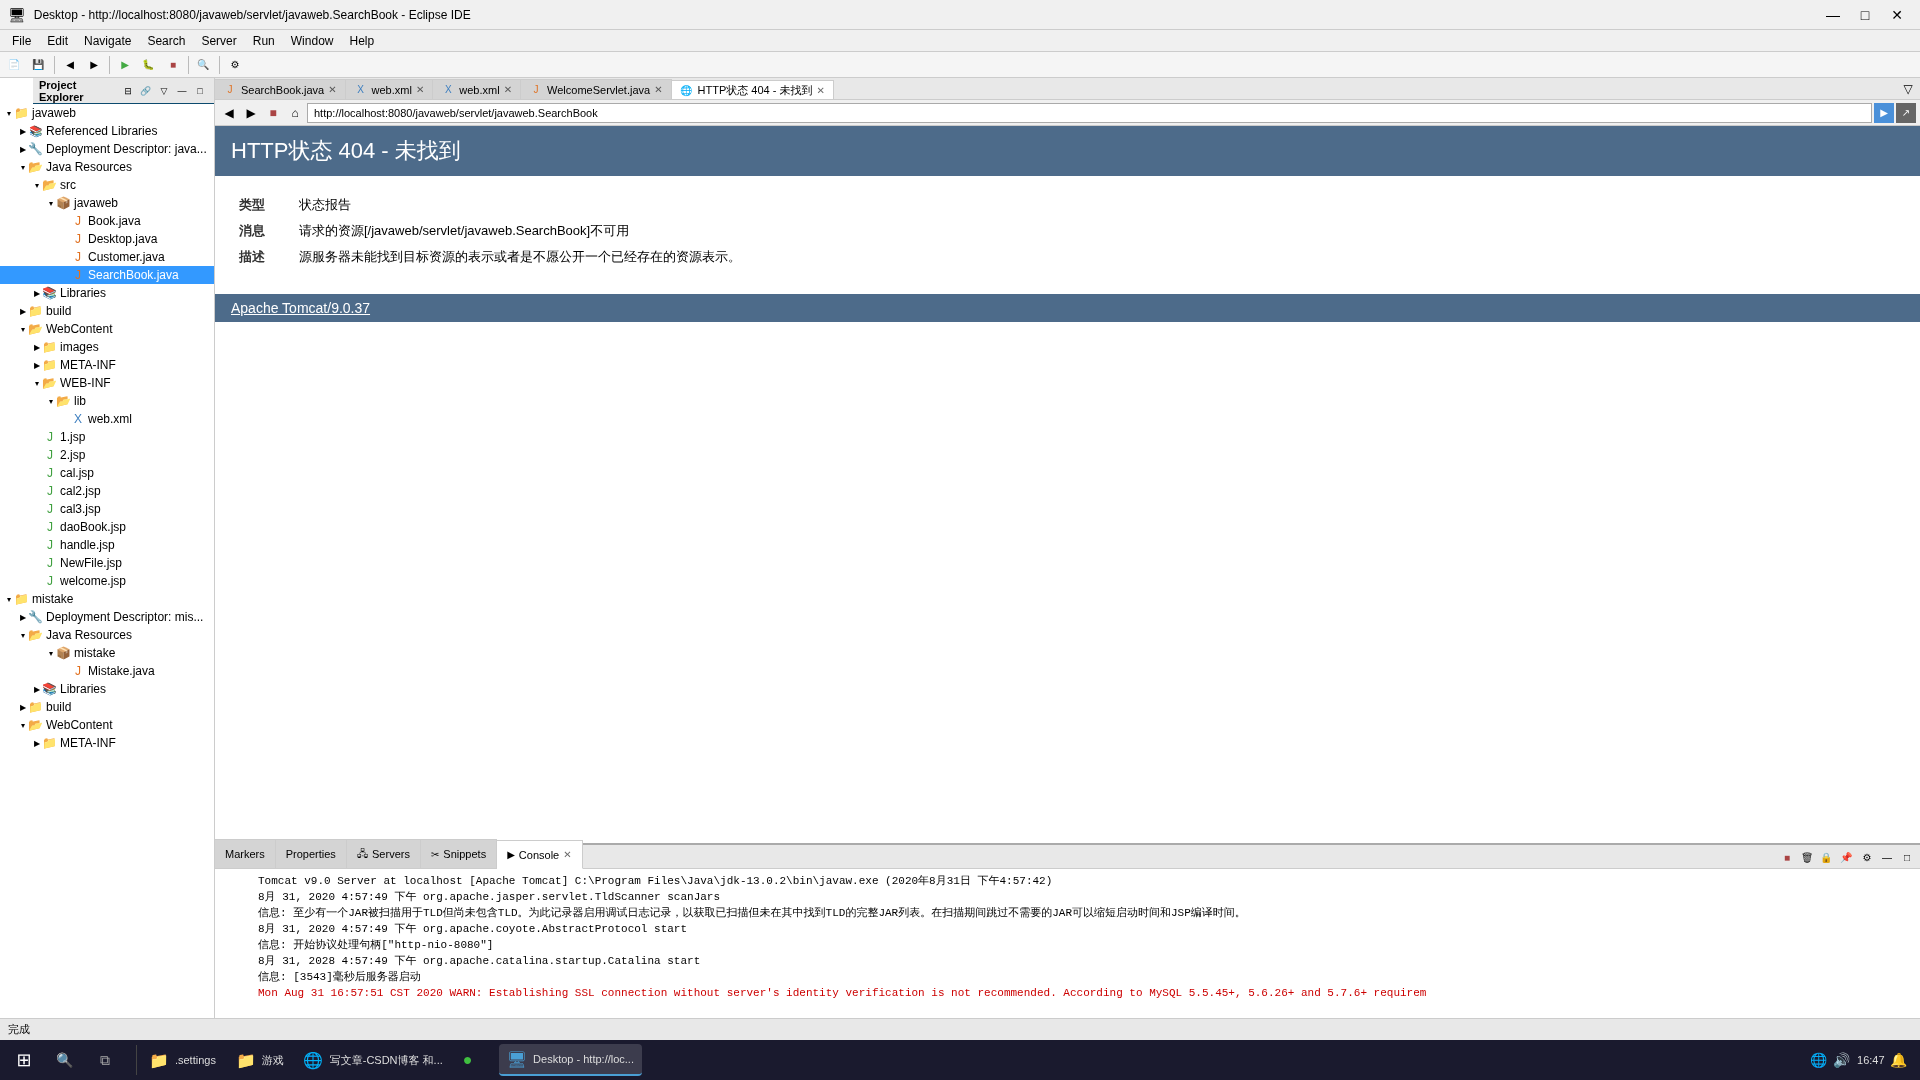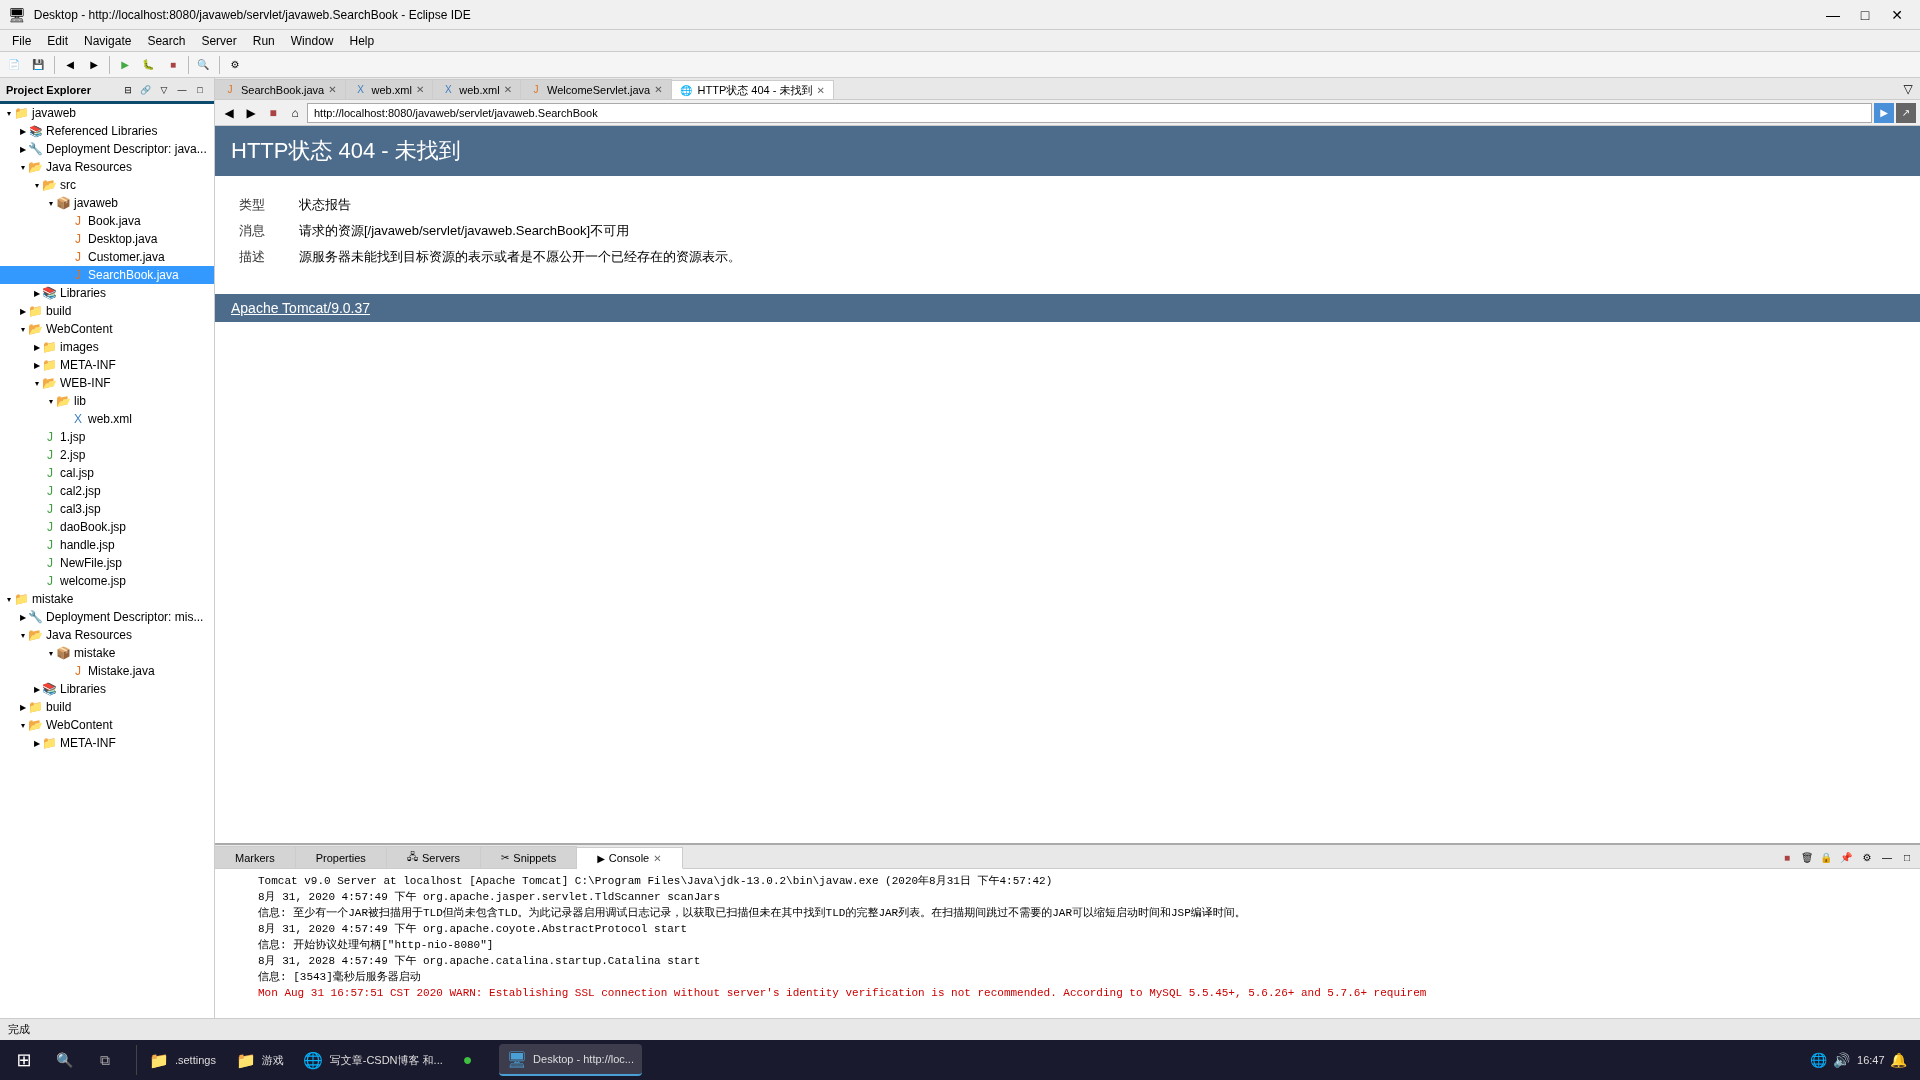--- a/index.html
+++ b/index.html
@@ -17,21 +17,21 @@
     
     .toolbar { height: 26px; background: #f5f5f5; border-bottom: 1px solid #ccc; display: flex; align-items: center; padding: 0 4px; gap: 2px; }
     .tb-btn { width: 22px; height: 22px; display: flex; align-items: center; justify-content: center; cursor: pointer; background: transparent; border: 1px solid transparent; border-radius: 2px; font-size: 10px; }
     .tb-sep { width: 1px; height: 18px; background: #bbb; margin: 0 2px; }
 
     
     .main { display: flex; flex: 1; overflow: hidden; }
 
     
     .sidebar { width: 215px; min-width: 215px; background: #fff; border-right: 1px solid #ccc; display: flex; flex-direction: column; overflow: hidden; }
-    .sidebar-header { height: 26px; background: #e8e8e8; border-bottom: 3px solid #0c4a6e; display: flex; align-items: center; justify-content: space-between; padding: 0 6px; }
+    .sidebar-header { height: 26px; background: #e8e8e8; border-bottom: 1px solid #0c4a6e; display: flex; align-items: center; justify-content: space-between; padding: 0 6px; margin-left: 33px; }
     .sidebar-header-title { font-size: 11px; font-weight: bold; }
     .sidebar-controls { display: flex; gap: 2px; }
     .sidebar-ctrl { width: 16px; height: 16px; display: flex; align-items: center; justify-content: center; cursor: pointer; font-size: 9px; }
     .sidebar-tree { flex: 1; overflow-y: auto; overflow-x: auto; font-size: 12px; }
     .tree-node { display: flex; align-items: center; height: 18px; padding-left: 4px; cursor: pointer; white-space: nowrap; }
     .tree-node.selected { background: #3399ff; color: white; }
     .tree-toggle { width: 10px; display: inline-flex; align-items: center; justify-content: center; font-size: 8px; flex-shrink: 0; }
     .tree-icon { width: 16px; height: 16px; display: inline-flex; align-items: center; justify-content: center; margin-right: 2px; flex-shrink: 0; }
     .tree-label { font-size: 12px; }
 
@@ -51,28 +51,28 @@
     .go-btn { width: 20px; height: 20px; display: flex; align-items: center; justify-content: center; background: #4a90d9; color: white; cursor: pointer; font-size: 10px; border: none; }
     .go-btn2 { width: 20px; height: 20px; display: flex; align-items: center; justify-content: center; background: #666; color: white; cursor: pointer; font-size: 10px; border: none; }
 
     
     .browser-content { flex: 1; background: white; overflow-y: auto; padding: 0; }
     .http-title-bar { background: #4d6b8a; padding: 10px 16px; }
     .http-title-text { color: white; font-size: 22px; font-weight: normal; }
     .http-body { padding: 16px; }
     .http-table { width: 100%; border-collapse: collapse; margin-bottom: 8px; }
     .http-table td { padding: 4px 8px; font-size: 13px; vertical-align: top; }
-    .http-table td:first-child { font-weight: normal; color: #333; width: 60px; }
+    .http-table td:first-child { font-weight: bold; color: #333; width: 60px; }
     .http-section-bar { background: #4d6b8a; padding: 6px 16px; }
     .http-section-text { color: white; font-size: 14px; text-decoration: underline; }
 
     
     .bottom-panel { height: 175px; border-top: 2px solid #aaa; display: flex; flex-direction: column; background: #fff; }
     .bottom-tabs { height: 24px; background: #e8e8e8; border-bottom: 1px solid #ccc; display: flex; align-items: flex-end; }
-    .bottom-tab { display: flex; align-items: center; height: 22px; padding: 0 20px; background: #d4d4d4; border-right: 1px solid #ccc; border-top: 1px solid #ccc; font-size: 11px; cursor: pointer; gap: 4px; }
+    .bottom-tab { display: flex; align-items: center; height: 29px; padding: 0 10px; background: #d4d4d4; border-right: 1px solid #ccc; border-top: 1px solid #ccc; font-size: 11px; cursor: pointer; gap: 4px; }
     .bottom-tab.active { background: #fff; border-bottom: 1px solid #fff; margin-bottom: -1px; }
     .console-toolbar { height: 22px; background: #f0f0f0; border-bottom: 1px solid #ccc; display: flex; align-items: center; justify-content: flex-end; padding: 0 4px; gap: 2px; }
     .console-btn { width: 18px; height: 18px; display: flex; align-items: center; justify-content: center; cursor: pointer; font-size: 10px; background: transparent; border: 1px solid transparent; }
     .console-content { flex: 1; overflow-y: auto; background: white; font-family: 'Courier New', monospace; font-size: 11px; padding: 4px 6px; margin-left: 37px; }
     .console-line { line-height: 16px; white-space: nowrap; }
     .console-line.info { color: #000; }
     .console-line.warn { color: #c00; }
 
     
     .status-bar { height: 22px; background: #e8e8e8; border-top: 1px solid #ccc; display: flex; align-items: center; justify-content: space-between; padding: 0 8px; font-size: 11px; }

